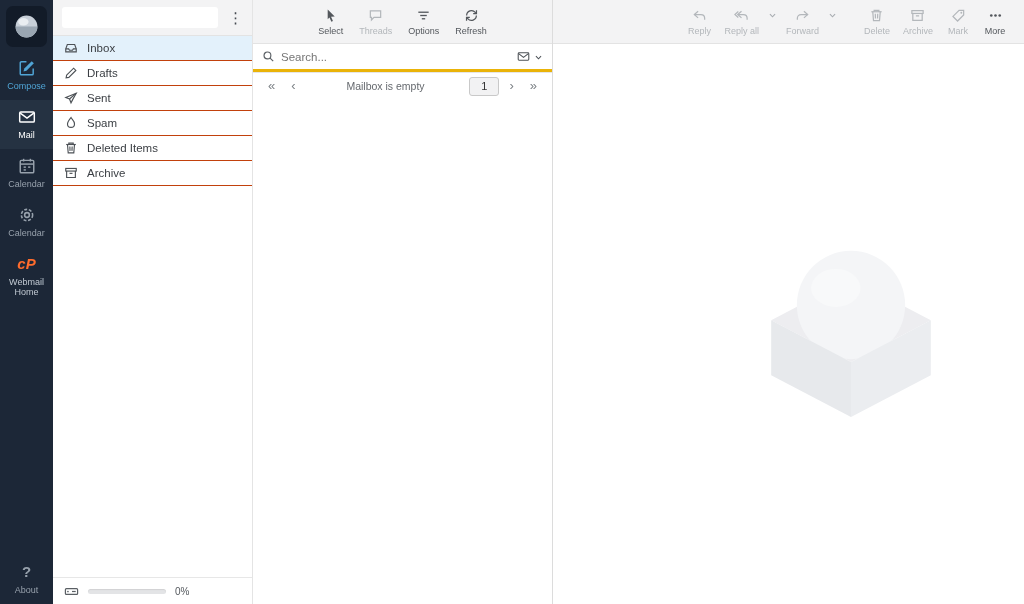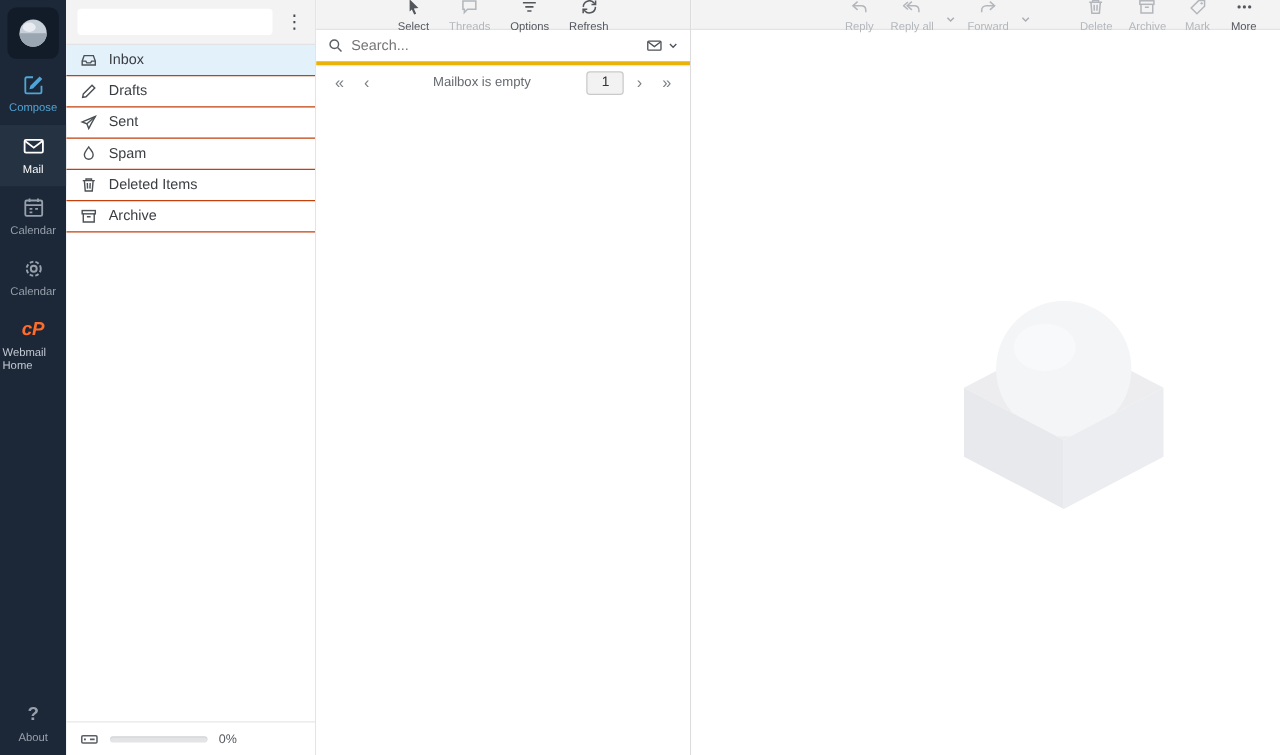--- a/index.html
+++ b/index.html
@@ -7,21 +7,21 @@
     font-family:"Liberation Sans", sans-serif; }
   .app { display:flex; width:1024px; height:604px; }
 
   
   .taskbar { width:53px; background:#1c2737; display:flex; flex-direction:column;
     align-items:center; flex-shrink:0; }
   .logo-tile { width:41px; height:41px; margin:6px 0 4px; background:#121b28;
     border-radius:7px; display:flex; align-items:center; justify-content:center; cursor:pointer; }
   .task-item { width:100%; padding:8px 2px 9px; display:flex; flex-direction:column;
     align-items:center; gap:4px; cursor:pointer; color:#97a1ac; }
-  .task-item .t-label { font-size:9px; line-height:10px; text-align:left; }
+  .task-item .t-label { font-size:9px; line-height:10px; text-align:center; }
   .task-item svg { width:18px; height:18px; display:block; }
   .task-item.active { background:#253242; color:#ffffff; }
   .task-item.compose { color:#50a5d6; }
   .task-item.webmail { color:#c2cad3; }
   .task-item.webmail .cp-glyph { color:#ff6c2c; font-weight:bold; font-style:italic;
     font-size:15px; line-height:18px; }
   .task-item.about .q-glyph { font-size:15px; font-weight:bold; line-height:18px; }
   .task-item.logout { color:#ee5b45; }
   .task-spacer { margin-top:auto; }
 
@@ -42,21 +42,21 @@
     gap:9px; padding:0 11px; flex-shrink:0; color:#5a5f64; }
   .panel-bottom svg { width:15px; height:15px; }
   .quota-track { width:78px; height:5px; background:#e3e4e6; border-radius:3px;
     box-shadow: inset 0 1px 1px rgba(0,0,0,.08); position:relative; cursor:default; }
   .quota-fill { position:absolute; left:0; top:0; bottom:0; width:0%; background:#4caf50; border-radius:3px; }
   .quota-label { font-size:10px; color:#55595e; }
 
   
   .list-panel { width:300px; flex-shrink:0; display:flex; flex-direction:column;
     background:#fff; border-right:1px solid #dcdcdc; }
-  .toolbar { height:24px; background:#f3f3f4; border-bottom:1px solid #e3e3e3;
+  .toolbar { height:44px; background:#f3f3f4; border-bottom:1px solid #e3e3e3;
     display:flex; align-items:center; flex-shrink:0; }
   .toolbar.centered { justify-content:center; gap:6px; }
   .tbtn { display:flex; flex-direction:column; align-items:center; gap:3px;
     font-size:9px; color:#53575c; padding:3px 5px 2px; cursor:pointer; min-width:34px; }
   .tbtn svg { width:15px; height:15px; display:block; }
   .tbtn.disabled { color:#b3b7bb; cursor:default; }
   .tbtn-caret { align-self:flex-start; margin-top:11px; padding:0 1px; color:#a9adb2; cursor:pointer; }
   .tbtn-caret svg { width:9px; height:9px; display:block; }
   .searchbar { height:28px; display:flex; align-items:center; gap:6px; padding:0 9px;
     border-bottom:3px solid #eab308; flex-shrink:0; }
@@ -70,21 +70,21 @@
   .pagination { height:27px; border-top:1px solid #e6e6e6; display:flex; align-items:center;
     gap:4px; padding:0 9px; flex-shrink:0; background:#fff; }
   .page-btn { color:#7d8287; font-size:13px; padding:0 6px; cursor:pointer; line-height:20px; }
   .page-status { flex:1; text-align:center; font-size:10.5px; color:#65696e; }
   .page-input { width:30px; height:19px; text-align:center; font-size:11px; color:#333;
     border:1px solid #c9c9c9; border-radius:3px; background:#f2f2f3; outline:none; }
 
   
   .content-panel { flex:1; display:flex; flex-direction:column; background:#fff;text-align:center; }
   .toolbar.right { justify-content:flex-end; padding-right:12px; gap:3px; }
-  .gap-left { margin-left:30px; }
+  .gap-left { margin-left:18px; }
   .content-body { flex:1; display:flex; align-items:center; justify-content:center; }
   .watermark { transform:translateX(62px); }
 </style>
 </head>
 <body>
 
 <div class="app">
 
   <nav class="taskbar">
     <div class="logo-tile">

